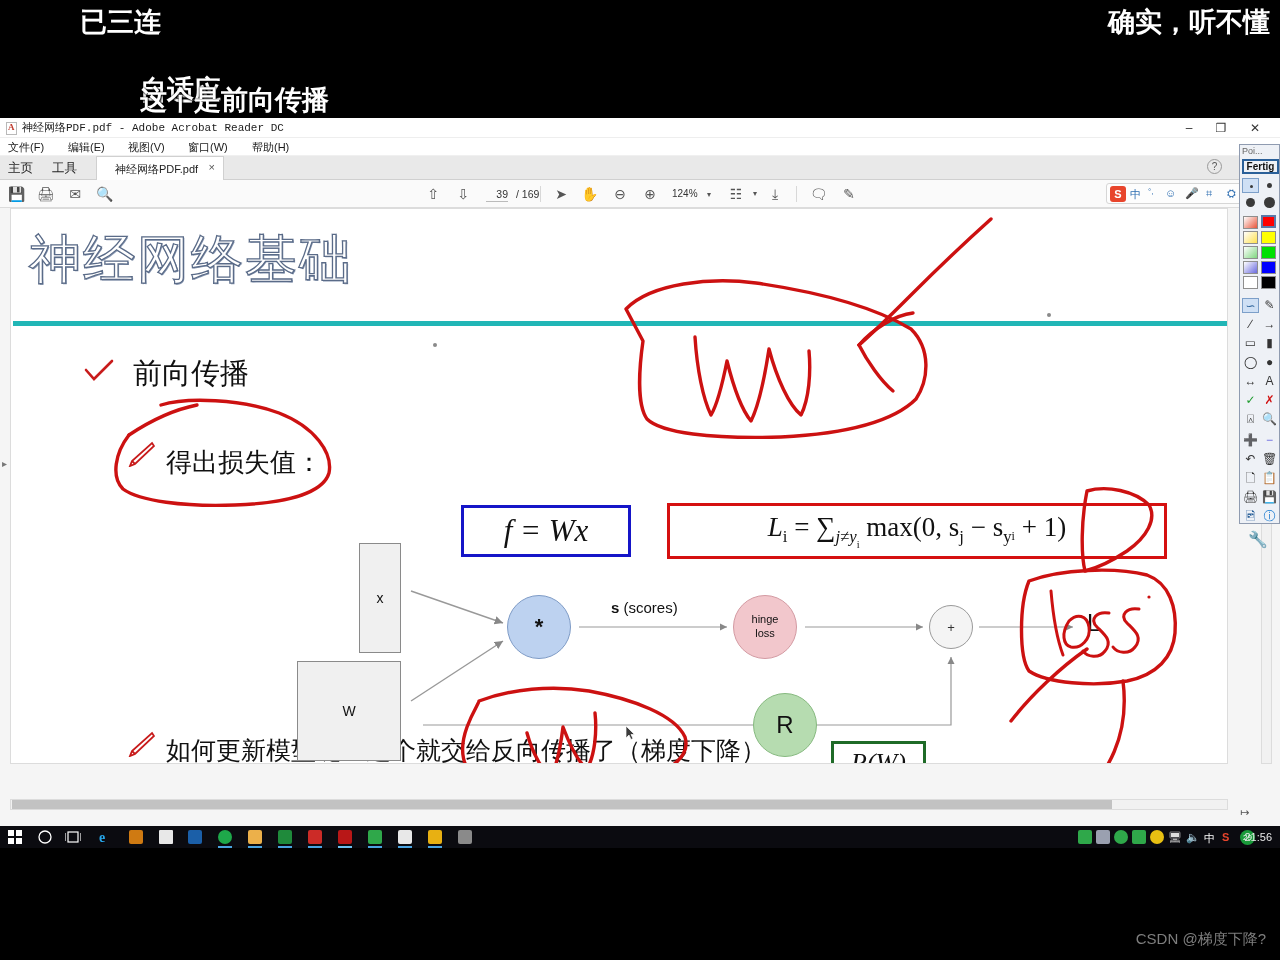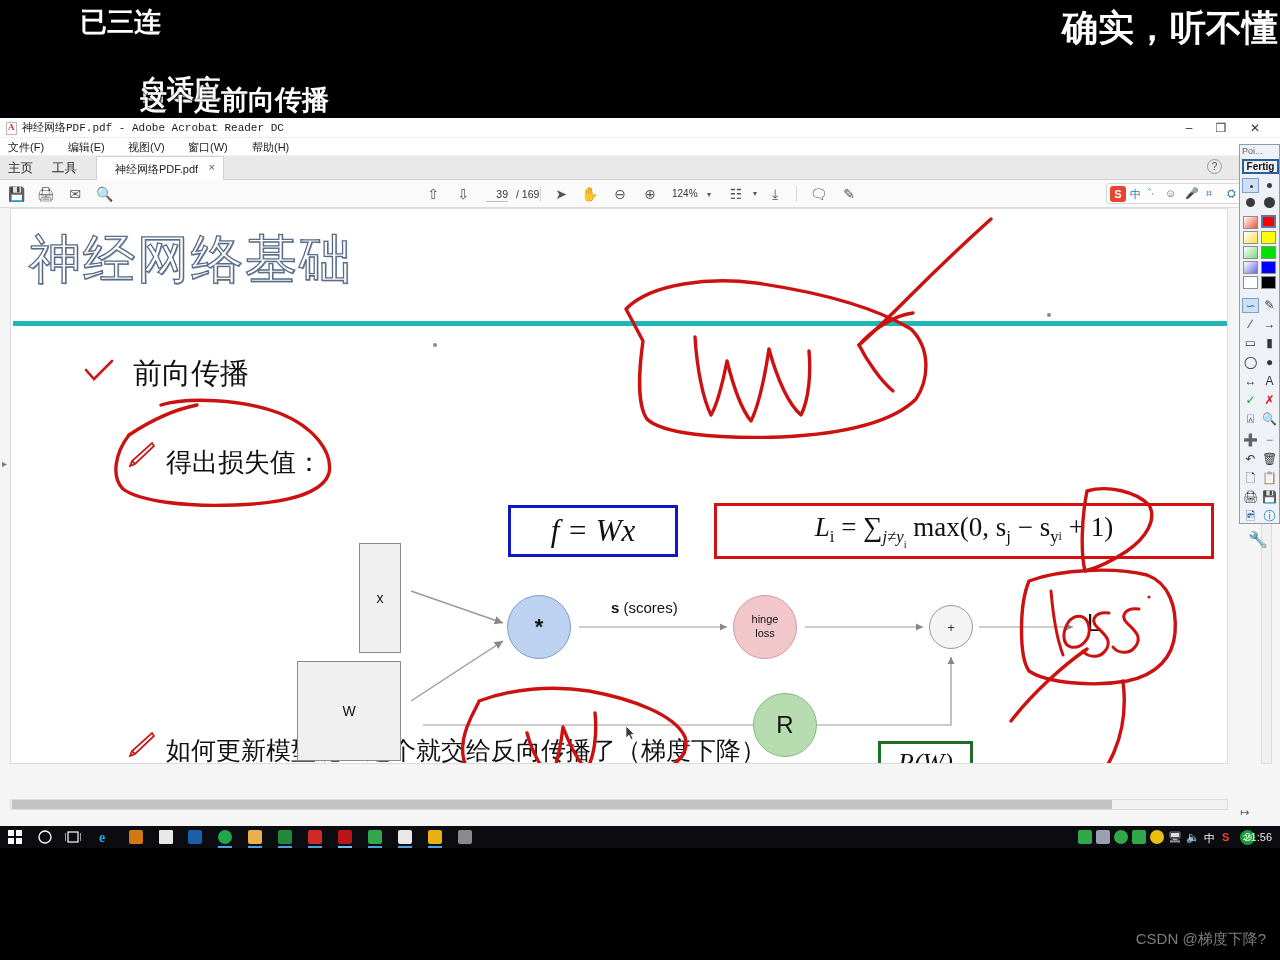--- a/index.html
+++ b/index.html
@@ -10,21 +10,21 @@
     overflow: hidden;
   }
   #root { position: relative; width: 1280px; height: 960px; background:#000; }
 
   
   .danmaku { position: absolute; color:#fff; font-weight:700; white-space:nowrap;
              text-shadow: 0 0 2px #000, 1px 1px 2px #000; }
   #dm0 { left: 80px;  top: 4px;   font-size: 27px; }
   #dm1 { left: 140px; top: 44px;  font-size: 27px; margin-top: 28px; }
   #dm2 { left: 140px; top: 82px;  font-size: 27px; }
-  #dm3 { right: 2px;  top: 4px;   font-size: 36px; }
+  #dm3 { right: 10px;  top: 4px;   font-size: 27px; }
 
   
   #acrobat { position:absolute; left:0; top:118px; width:1280px; height:708px;
              background:#f5f5f5; }
 
   .titlebar { position:relative; height:20px; background:#fff; border-bottom:1px solid #eee; }
   .titlebar .tt { position:absolute; left:22px; top:2px; font-size:11px; color:#1a1a1a;font-family:Liberation Mono, monospace; }
   .pdf-ico { position:absolute; left:6px; top:4px; width:11px; height:13px;
              background:#fff; border:1px solid #b9b9b9; }
   .pdf-ico:after{ content:"A"; position:absolute; left:1px; top:-1px; font-size:9px;
@@ -96,21 +96,21 @@
   #node-hinge { left:722px; top:386px; width:64px; height:64px;
                 background:#f2c7cc; border:1px solid #d39aa2; font-size:11px; color:#111; line-height:1.25;}
   #node-R     { left:742px; top:484px; width:64px; height:64px;
                 background:#b6dcb0; border:1px solid #86b97f; font-size:24px; color:#111;}
   #node-plus  { left:918px; top:396px; width:44px; height:44px;
                 background:#f4f4f4; border:1px solid #9a9a9a; font-size:13px; color:#333;}
   #node-L     { position:absolute; left:1076px; top:400px; font-size:24px; color:#111; }
 
   .fbox { position:absolute; background:#fff; display:flex; align-items:center;
           justify-content:center; font-family:"Liberation Serif","DejaVu Serif",serif;
-          color:#111;margin-left:47px; }
+          color:#111; }
   #f-wx  { left:450px; top:296px; width:170px; height:52px; border:3px solid #1515c8;
            font-size:31px; font-style:italic; }
   #f-li  { left:656px; top:294px; width:500px; height:56px; border:3px solid #d51010;
            font-size:27px; }
   #f-rw  { left:820px; top:532px; width:95px; height:44px; border:3px solid #1f6b28;
            font-size:26px; font-style:italic; }
   .sub { font-size:0.62em; vertical-align:-0.35em; }
   .sup2{ font-size:0.62em; vertical-align:-0.55em; }
   #scores-lbl{ position:absolute; left:600px; top:390px; font-size:15px; color:#111;}
 

